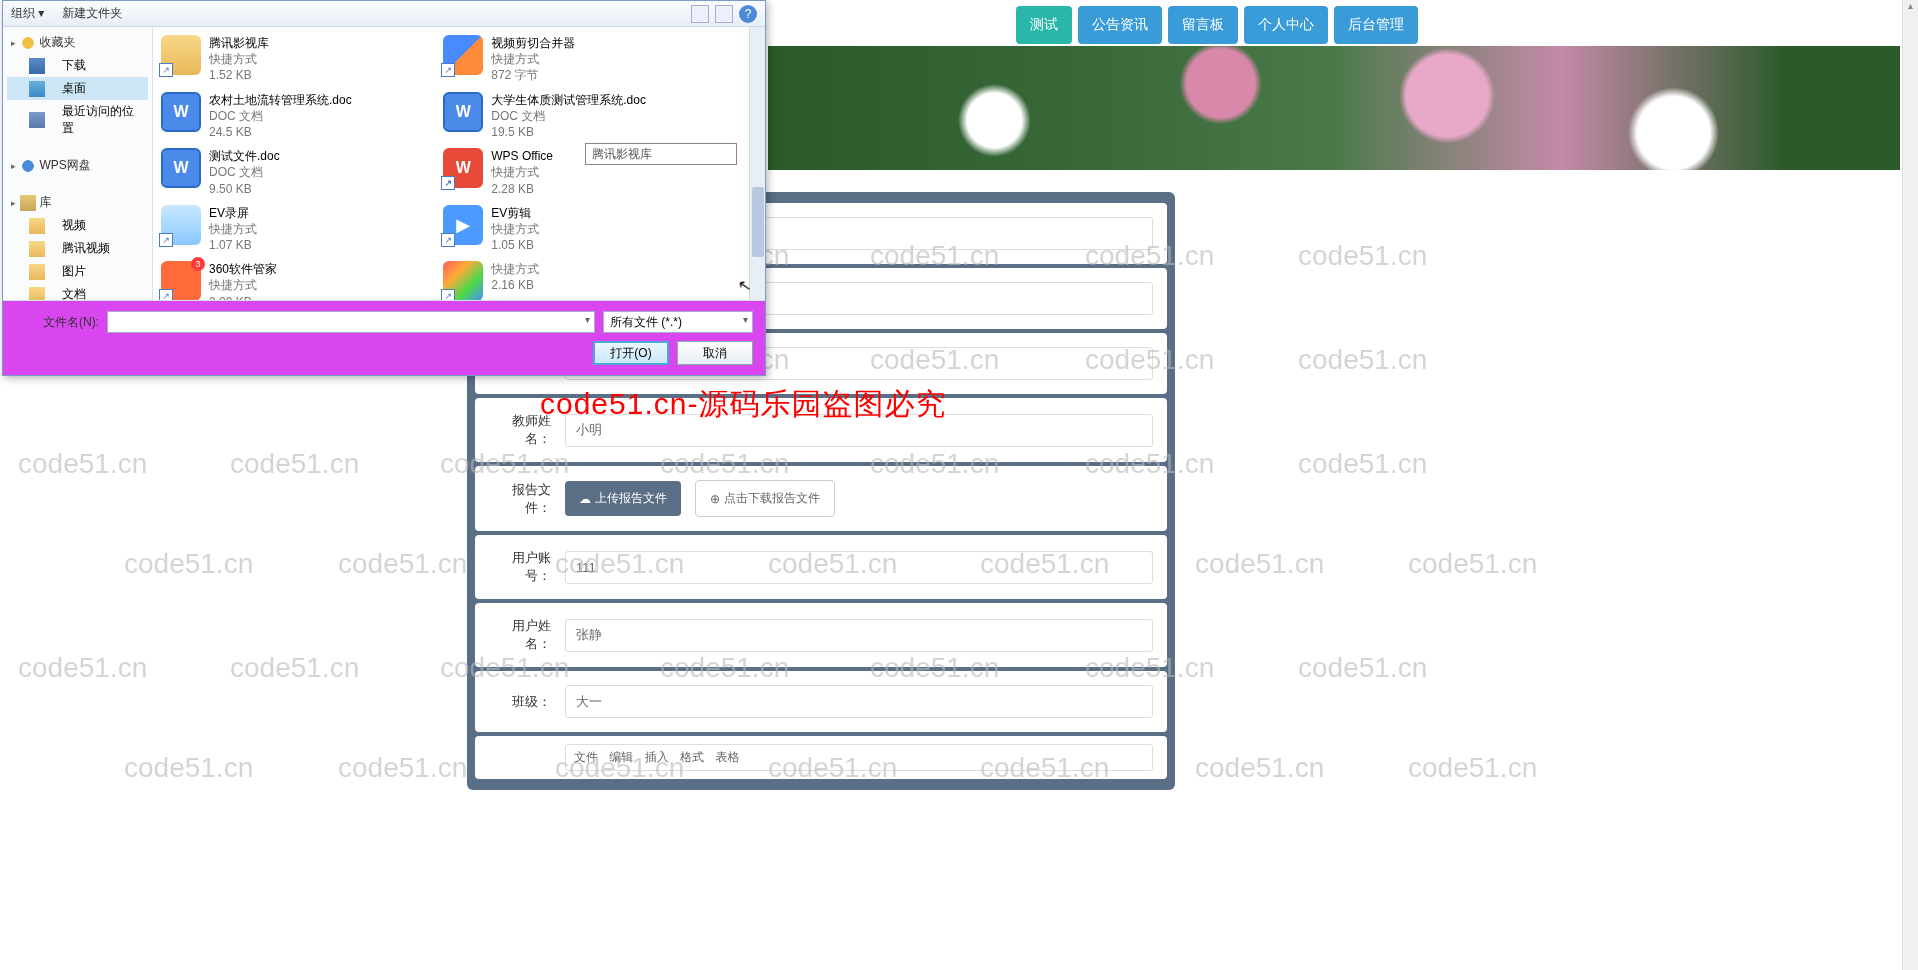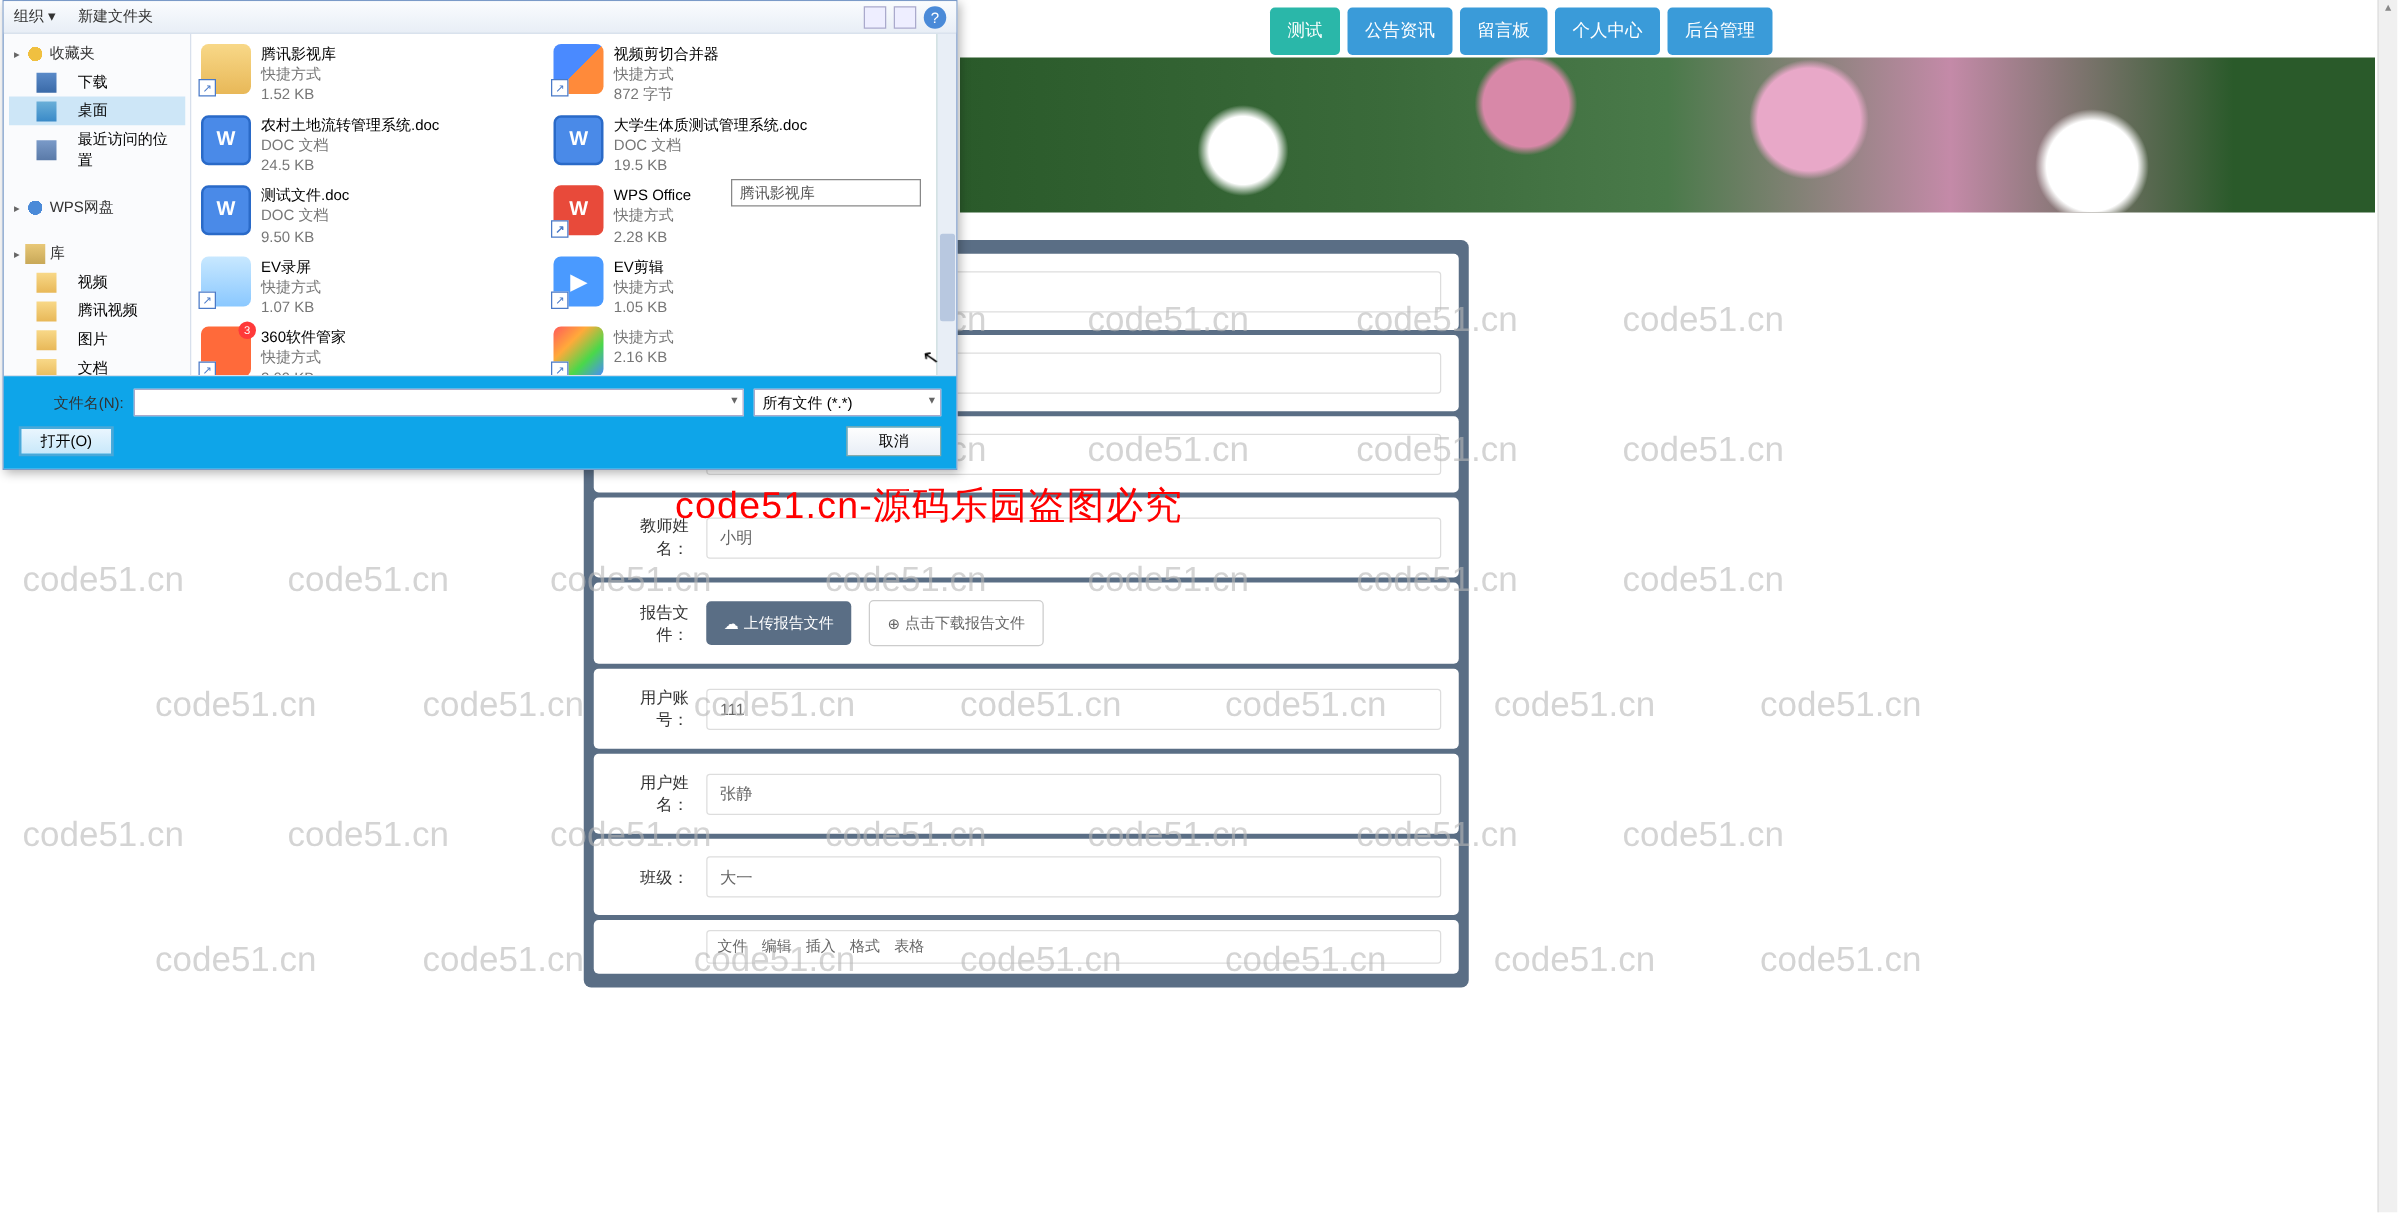--- a/index.html
+++ b/index.html
@@ -65,28 +65,28 @@
 .fic-5{background:linear-gradient(#c8e8ff,#8ac8ff)}
 .fic-6{background:#e84a3a;display:flex;align-items:center;justify-content:center;color:#fff;font-weight:bold}
 .fic-6::after{content:"W"}
 .fic-7{background:#4a8ae8;border:2px solid #2a6ac8;display:flex;align-items:center;justify-content:center;color:#fff;font-weight:bold}
 .fic-7::after{content:"W"}
 .fic-8{background:linear-gradient(135deg,#4a8aff 50%,#ff8a3a 50%)}
 .fic-9{background:linear-gradient(#f8d888,#e8b858)}
 .files .hint{position:absolute;right:12px;top:116px;width:152px;height:22px;border:1px solid #888;background:#fff;font-size:12px;padding:2px 6px;color:#555}
 .sb{width:16px;background:#e8eef6;border-left:1px solid #cdd;position:relative}
 .sb .th{position:absolute;top:160px;left:2px;width:12px;height:70px;background:#b8c8e0;border-radius:2px}
-.dlg-bot{padding:10px 12px;background:#0ea5e9;border-top:1px solid #d8e0ec}
+.dlg-bot{padding:10px 12px;background:#d946ef;border-top:1px solid #d8e0ec}
 .bot-row{display:flex;align-items:center;gap:8px;margin-bottom:8px}
 .bot-row .fl{font-size:12px;color:#333;width:84px;text-align:right}
 .bot-row .fn{flex:1;border:1px solid #aac;height:22px;background:#fff;position:relative}
 .bot-row .fn::after{content:"▾";position:absolute;right:4px;top:2px;font-size:10px;color:#666}
 .bot-row .ft{width:150px;border:1px solid #aac;height:22px;background:#fff;font-size:12px;padding:2px 6px;position:relative}
 .bot-row .ft::after{content:"▾";position:absolute;right:4px;top:2px;font-size:10px;color:#666}
-.bot-btns{display:flex;justify-content:space-between;gap:24px}
+.bot-btns{display:flex;justify-content:flex-end;gap:8px}
 .bot-btns button{width:76px;height:24px;font-size:12px;border:1px solid #8aa;background:linear-gradient(#fefefe,#e8eef6);cursor:pointer}
 .bot-btns .open{border:2px solid #4aa8d8;background:linear-gradient(#eaf6fe,#c8e8fa)}
 .cursor{position:absolute;left:738px;top:276px;font-size:16px;z-index:150;transform:rotate(-10deg)}
 .page-sb{position:absolute;right:0;top:0;width:16px;height:100%;background:#f0f0f0;border-left:1px solid #ddd}
 .page-sb .tr{position:absolute;top:0;width:100%;text-align:center;font-size:10px;color:#888}
 </style>
 </head>
 <body>
 
 <div class="wm">

